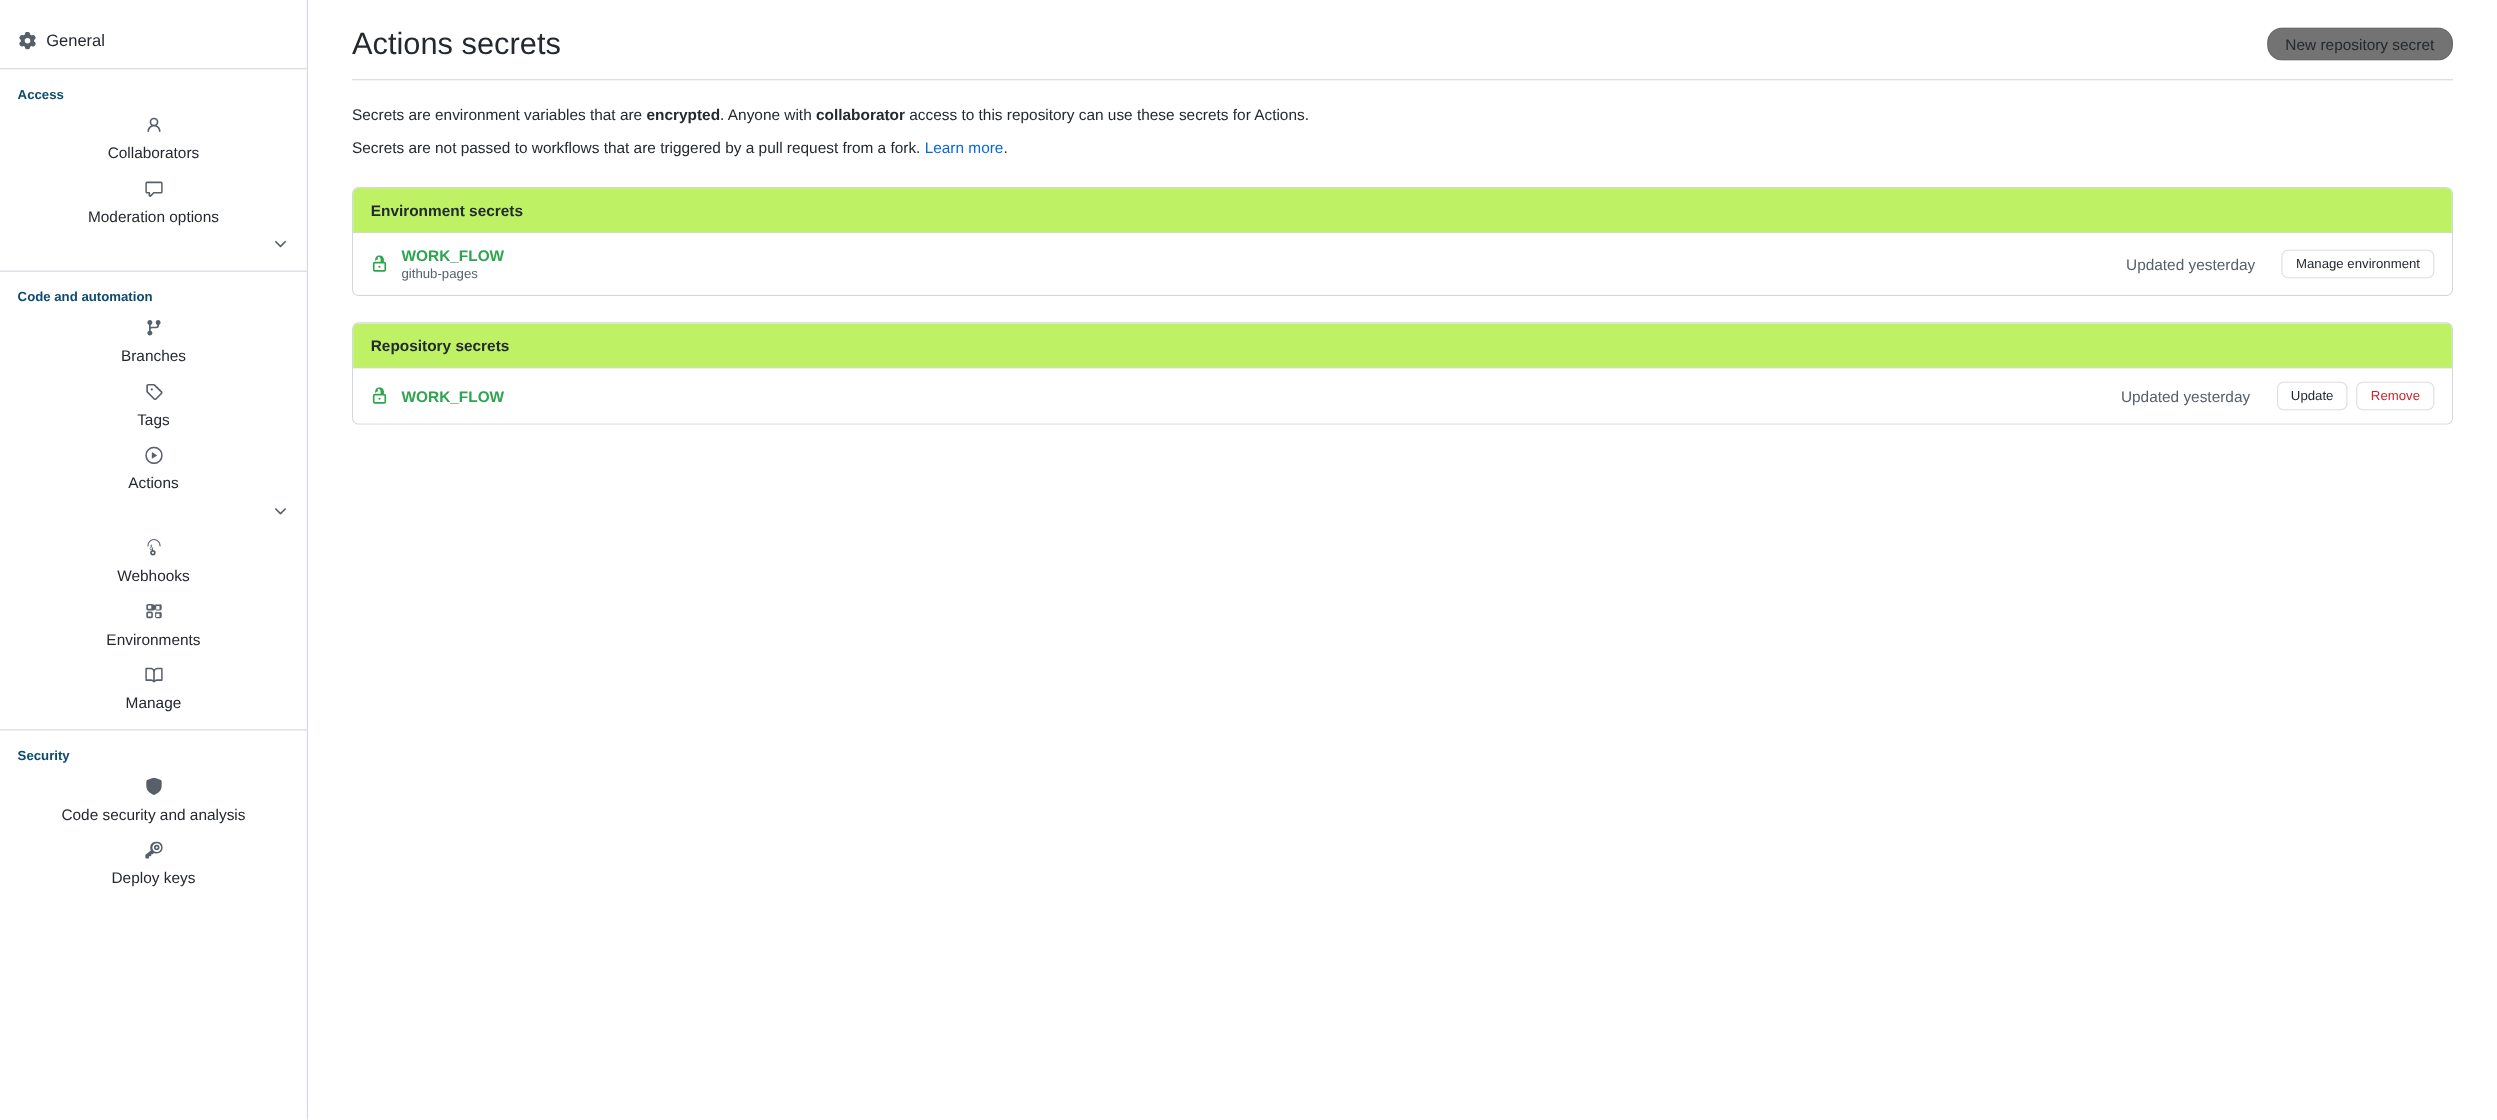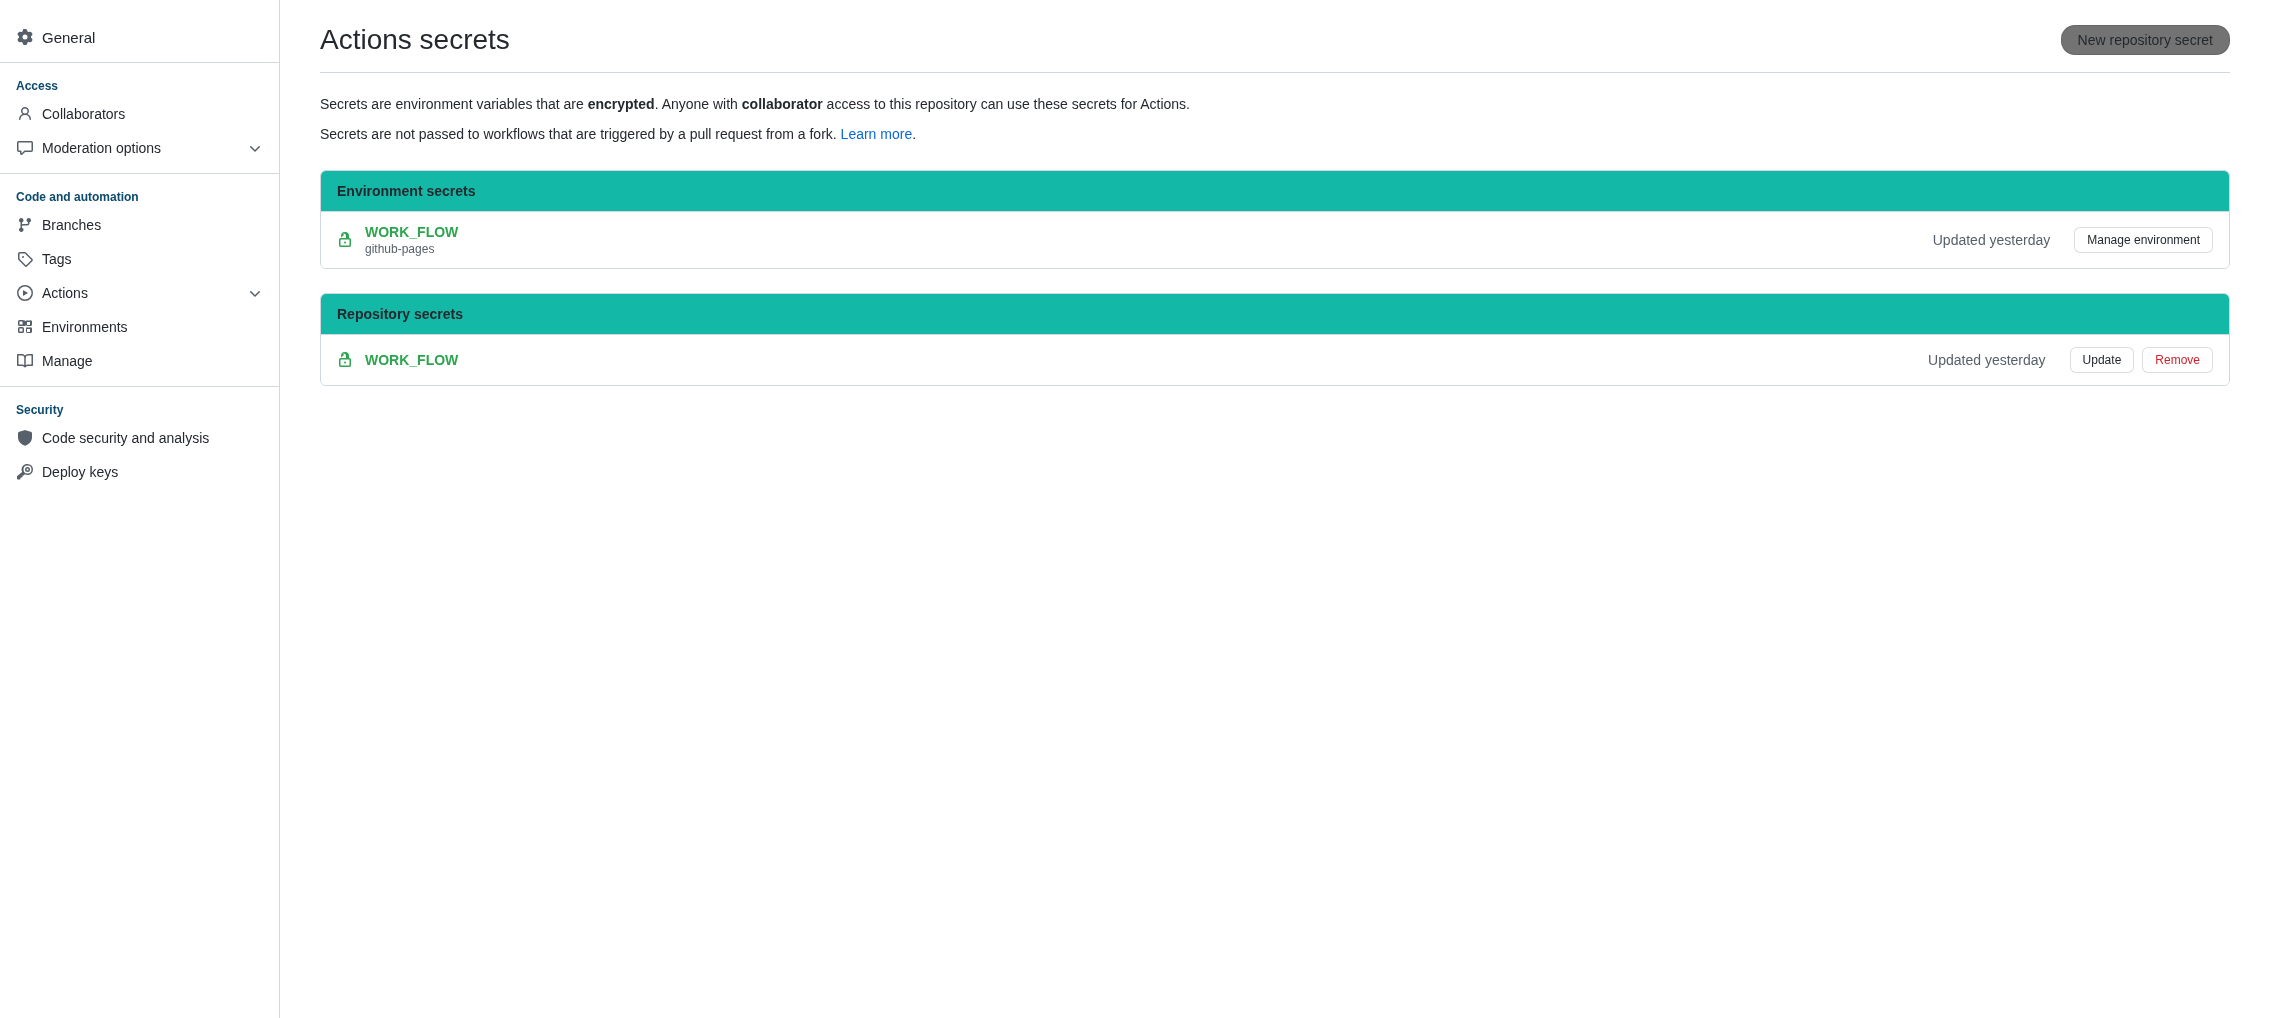--- a/index.html
+++ b/index.html
@@ -44,20 +44,21 @@
     .sidebar-item {
       display: flex;
       align-items: center;
       gap: 8px;
       padding: 8px 16px;
       font-size: 14px;
       color: #24292f;
       cursor: pointer;
       text-decoration: none;
       position: relative;
+      flex-direction: column;
     }
     .sidebar-item .chevron {
       margin-left: auto;
       color: #57606a;
     }
     .sidebar-icon {
       width: 18px;
       height: 18px;
       display: flex;
       align-items: center;
@@ -119,21 +120,21 @@
     }
 
     
     .secret-section {
       border: 1px solid #d0d7de;
       border-radius: 6px;
       margin-bottom: 24px;
       overflow: hidden;
     }
     .secret-section-header {
-      background: #14b8a6;
+      background: #bef264;
       padding: 12px 16px;
       font-weight: 600;
       font-size: 14px;
       border-bottom: 1px solid #d0d7de;
     }
     .secret-row {
       display: flex;
       align-items: center;
       padding: 12px 16px;
       background: #fff;
@@ -262,20 +263,28 @@
       </svg>
     </span>
     <span>Actions</span>
     <span class="chevron">
       <svg width="16" height="16" viewBox="0 0 16 16" fill="currentColor">
         <path d="M12.78 5.22a.749.749 0 0 1 0 1.06l-4.25 4.25a.749.749 0 0 1-1.06 0L3.22 6.28a.749.749 0 1 1 1.06-1.06L8 8.939l3.72-3.719a.749.749 0 0 1 1.06 0z"></path>
       </svg>
     </span>
   </a>
 
+  <a class="sidebar-item">
+    <span class="sidebar-icon">
+      <svg width="16" height="16" viewBox="0 0 16 16" fill="currentColor">
+        <path d="M5.5 7.5a1 1 0 1 0 0 2 1 1 0 0 0 0-2zm1.5 1a1.5 1.5 0 1 1-3 0 1.5 1.5 0 0 1 3 0zm-1-3v1.5a.5.5 0 0 1-1 0V5.5a.5.5 0 0 1 1 0zM2 6a6 6 0 1 1 12 0v.3a.5.5 0 0 1-1 0V6a5 5 0 1 0-10 0v.3a.5.5 0 0 1-1 0V6zm5 5.5a1 1 0 1 0 0 2 1 1 0 0 0 0-2zm2.5 1a2.5 2.5 0 1 1-5 0 2.5 2.5 0 0 1 5 0zm-2.5-4v1.5a.5.5 0 0 1-1 0V8.5a.5.5 0 0 1 1 0z"></path>
+      </svg>
+    </span>
+    <span>Webhooks</span>
+  </a>
 
   <a class="sidebar-item">
     <span class="sidebar-icon">
       <svg width="16" height="16" viewBox="0 0 16 16" fill="currentColor">
         <path d="M1 2.5A1.5 1.5 0 0 1 2.5 1h3A1.5 1.5 0 0 1 7 2.5v3A1.5 1.5 0 0 1 5.5 7h-3A1.5 1.5 0 0 1 1 5.5zm1.5 0v3h3v-3zm5-1A1.5 1.5 0 0 1 9 2.5v3A1.5 1.5 0 0 1 7.5 7h-1v-1.5H7v-3H5.5V1zm2.5 0h3A1.5 1.5 0 0 1 15 2.5v3A1.5 1.5 0 0 1 13.5 7h-3A1.5 1.5 0 0 1 9 5.5v-3A1.5 1.5 0 0 1 10.5 1zm0 1.5v3h3v-3zM1 9.5A1.5 1.5 0 0 1 2.5 8h3A1.5 1.5 0 0 1 7 9.5v3A1.5 1.5 0 0 1 5.5 14h-3A1.5 1.5 0 0 1 1 12.5zm1.5 0v3h3v-3zm7.5-1h3A1.5 1.5 0 0 1 15 9.5v3a1.5 1.5 0 0 1-1.5 1.5h-3A1.5 1.5 0 0 1 9 12.5v-3A1.5 1.5 0 0 1 10.5 8zm0 1.5v3h3v-3z"></path>
       </svg>
     </span>
     <span>Environments</span>
   </a>
 

